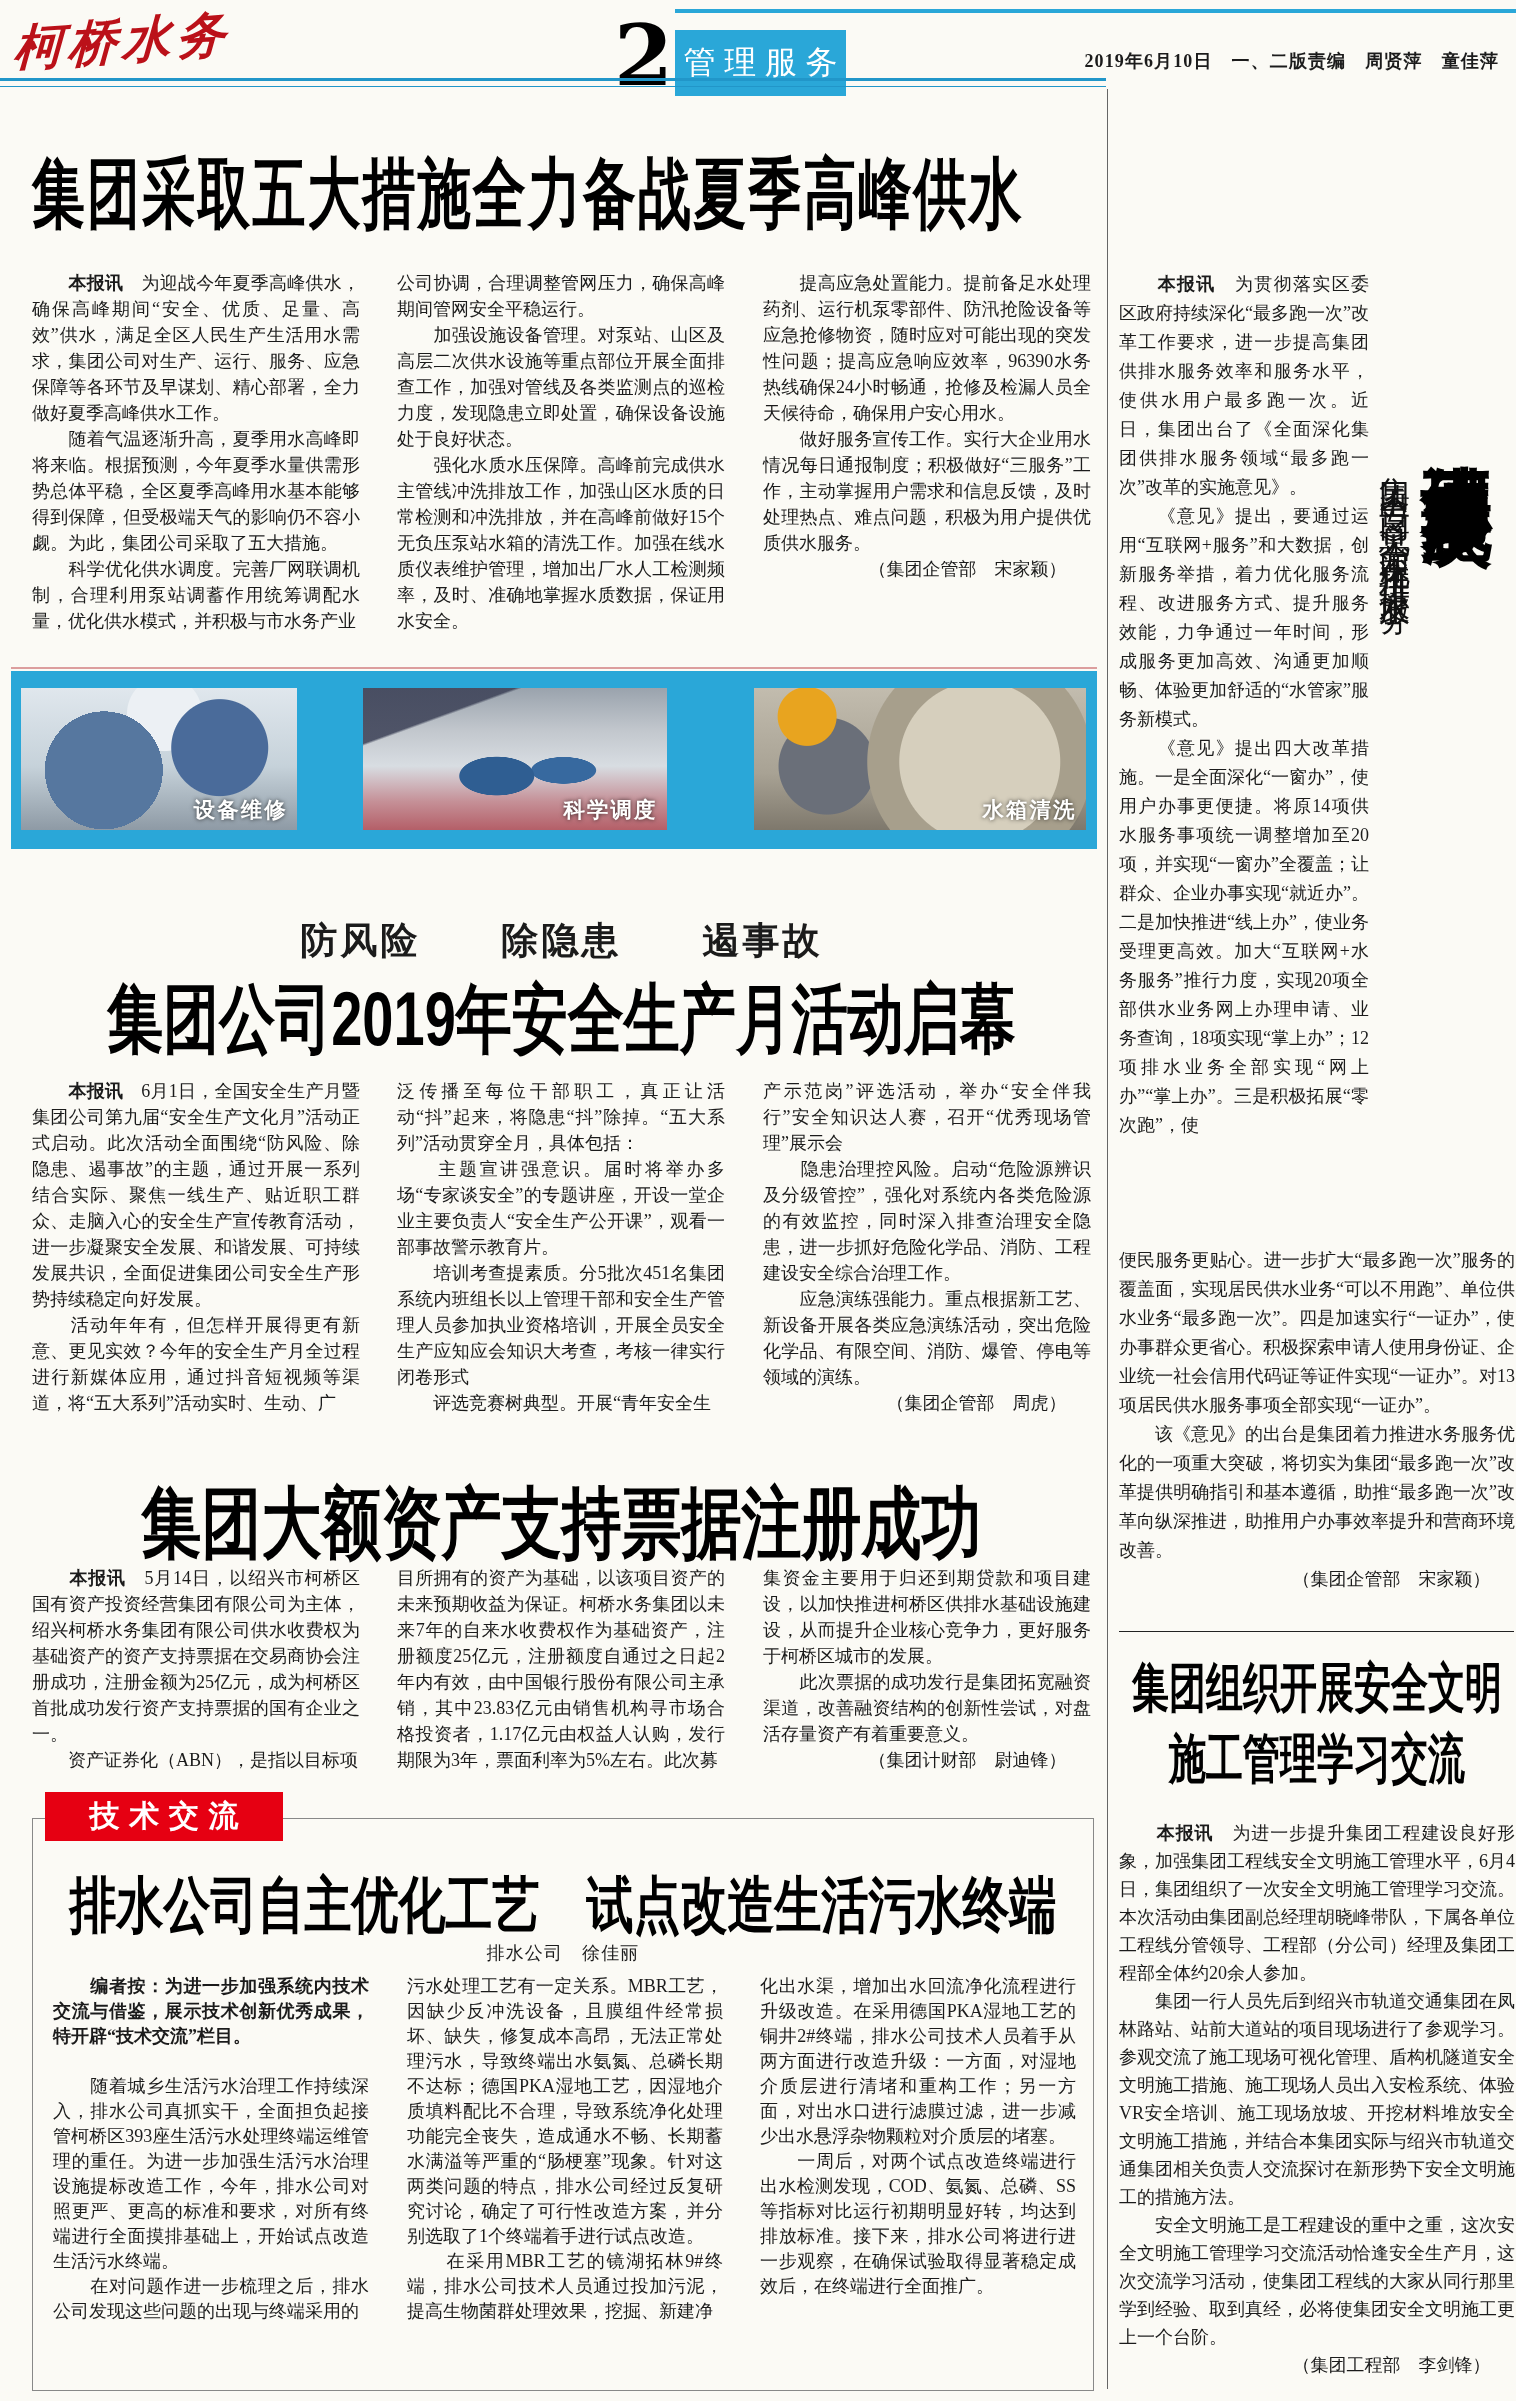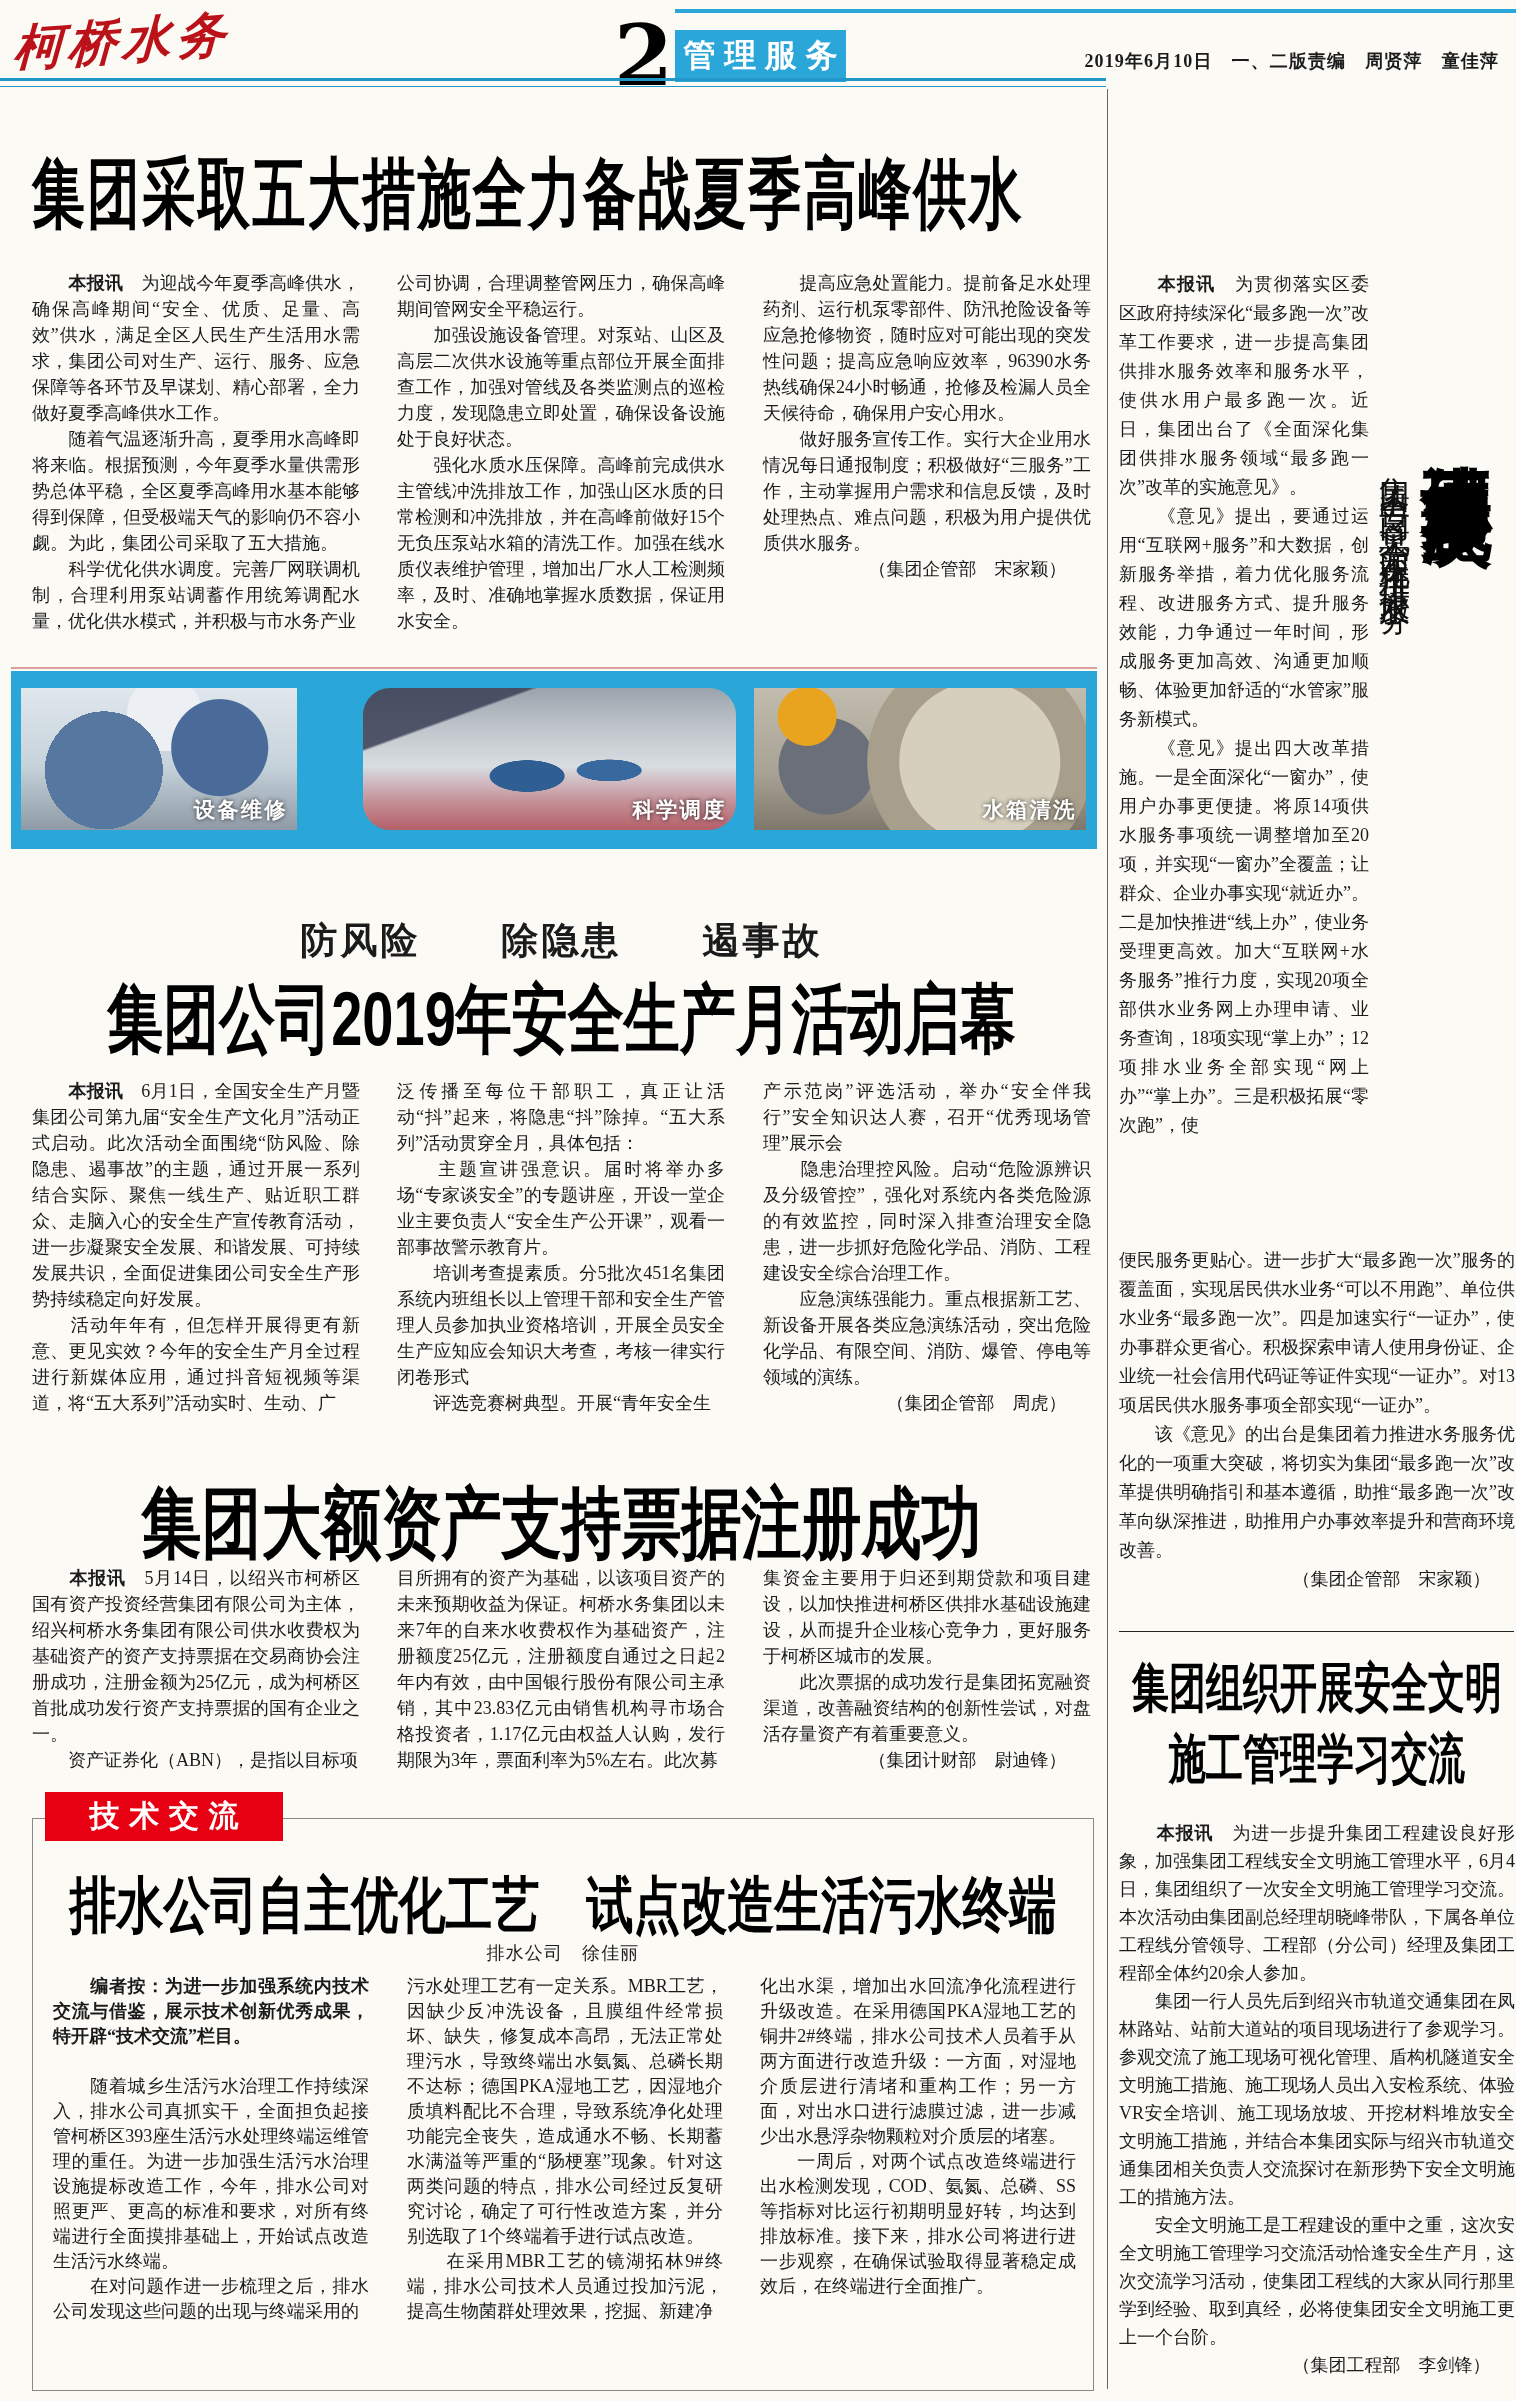--- a/index.html
+++ b/index.html
@@ -4,22 +4,22 @@
 <style>
   html,body{margin:0;padding:0;background:#e8e6e0;}
   #page{position:relative;width:1517px;height:2401px;background:#fbfaf5;overflow:hidden;
         font-family:"Liberation Serif","DejaVu Serif",serif;color:#1b1b1b;}
   .abs{position:absolute;}
   
   .logo{left:15px;top:16px;font-size:49px;font-weight:bold;font-style:italic;
         color:#bb1119;letter-spacing:5.3px;transform:rotate(-4deg) skewX(-6deg);transform-origin:left top;}
   .pagenum{left:614px;top:5.3px;font-size:85px;font-weight:900;font-family:"DejaVu Serif",serif;color:#000;}
   .top-rule{left:675px;top:8.6px;width:841px;height:4.8px;background:#2aa7d8;}
-  .section-box{left:675px;top:30px;width:171px;height:52px;background:#2aa7d8;color:#fff;
-        display:flex;align-items:center;justify-content:center;font-size:32px;font-weight:700;
+  .section-box{left:675px;top:30px;width:171px;height:66px;background:#2aa7d8;color:#fff;
+        display:flex;align-items:center;justify-content:center;font-size:32px;font-weight:400;
         font-family:"Liberation Sans","DejaVu Sans",sans-serif;letter-spacing:8.6px;padding-left:8.6px;box-sizing:border-box;}
   .dateline{right:18px;top:49px;font-size:18px;font-weight:bold;letter-spacing:1.1px;}
   .header-rule{left:0;top:78px;width:1106px;height:4.8px;border-top:3.7px solid #2196c9;border-bottom:1.6px solid #2196c9;}
   .vrule{left:1107px;top:89px;width:0;height:2300px;border-left:1.6px solid #666;}
   
   .hl{font-family:"Liberation Sans","DejaVu Sans",sans-serif;font-weight:900;color:#000;white-space:nowrap;}
   .hl1{left:32px;top:143px;width:1059px;font-size:53px;letter-spacing:2.1px;transform:scaleY(1.45);transform-origin:center top;}
   .kicker{left:32px;top:916px;width:1059px;text-align:center;font-size:37px;font-weight:800;
         font-family:"Liberation Sans","DejaVu Sans",sans-serif;letter-spacing:3.2px;}
   .hl2{left:32px;top:969px;width:1059px;text-align:center;font-size:56px;transform:scaleY(1.35);transform-origin:center top;}
@@ -34,25 +34,25 @@
   .pink-rule{left:10.7px;top:667px;width:1086px;height:2.1px;background:#dc9e9e;}
   .strip{left:10.7px;top:671px;width:1086px;height:178px;background:#2aa7d8;}
   .photo{top:688px;height:142px;overflow:hidden;}
   .photo .cap{position:absolute;right:9.6px;bottom:6.4px;color:#fff;font-size:21.4px;font-weight:bold;
         font-family:"Liberation Sans","DejaVu Sans",sans-serif;text-shadow:0 0 4.3px rgba(0,0,0,.75);letter-spacing:2.1px;}
   .ph1{left:21.4px;width:276px;background:
         radial-gradient(circle at 72% 42%,#4a6b9a 0 48px,rgba(0,0,0,0) 49px),
         radial-gradient(circle at 30% 58%,#56779f 0 59px,rgba(0,0,0,0) 59px),
         radial-gradient(circle at 52% 18%,#ecf0f4 0 37px,rgba(0,0,0,0) 38px),
         linear-gradient(180deg,#e0e7ed 0%,#c6d2da 55%,#8e9aa5 100%);}
-  .ph2{left:363px;width:373px;background:
+  .ph2{left:363px;width:304px;background:
         radial-gradient(ellipse at 44% 62%,#2f5e92 0 37px,rgba(0,0,0,0) 38px),
         radial-gradient(ellipse at 66% 58%,#37699f 0 32px,rgba(0,0,0,0) 33px),
         linear-gradient(160deg,rgba(58,63,85,.85) 0 22%,rgba(0,0,0,0) 23%),
-        linear-gradient(180deg,#9aa3ad 0%,#c2c7cd 30%,#d8dde2 55%,#c59097 80%,#b45f68 100%); border-radius: 27px;}
+        linear-gradient(180deg,#9aa3ad 0%,#c2c7cd 30%,#d8dde2 55%,#c59097 80%,#b45f68 100%);}
   .ph3{left:754px;width:332px;background:
         radial-gradient(circle at 68% 52%,#d6cfbd 0 80px,#a79f8c 81px 112px,rgba(0,0,0,0) 113px),
         radial-gradient(circle at 16% 20%,#e8a41f 0 29px,rgba(0,0,0,0) 30px),
         radial-gradient(circle at 22% 55%,#6a6f79 0 48px,rgba(0,0,0,0) 49px),
         linear-gradient(180deg,#c2bcae 0%,#a8a294 60%,#7e786c 100%);}
   
   .rn{left:1119px;top:270px;width:250px;font-size:18px;line-height:29px;text-align:justify;white-space:pre-line;}
   .vsub{left:1373px;top:452px;height:845px;writing-mode:vertical-rl;font-size:31px;letter-spacing:6.4px;
         font-family:"Liberation Sans","DejaVu Sans",sans-serif;color:#111;}
   .vhl{left:1410px;top:408px;height:909px;writing-mode:vertical-rl;font-size:71px;font-weight:900;

